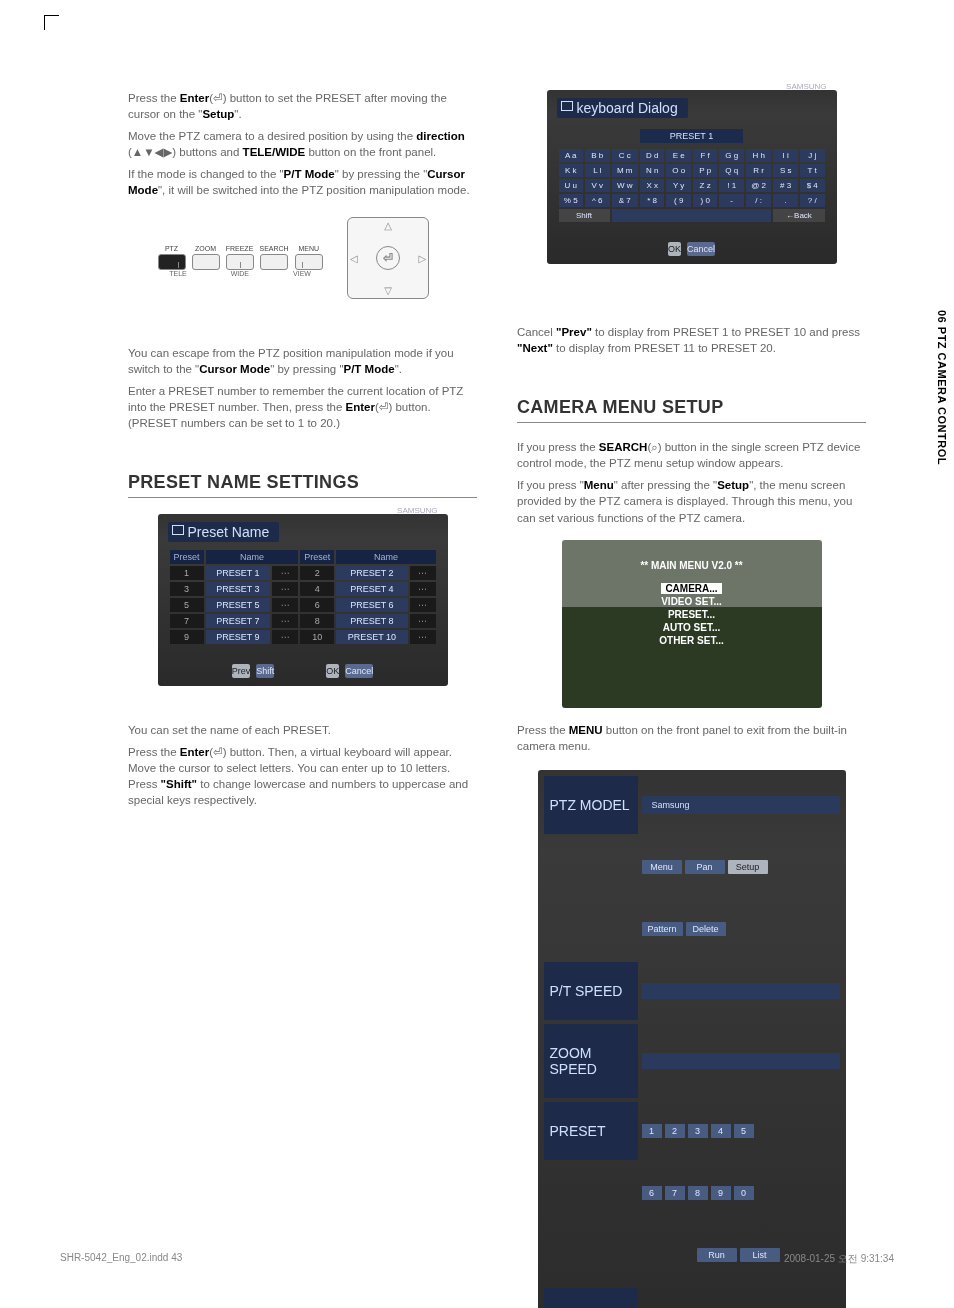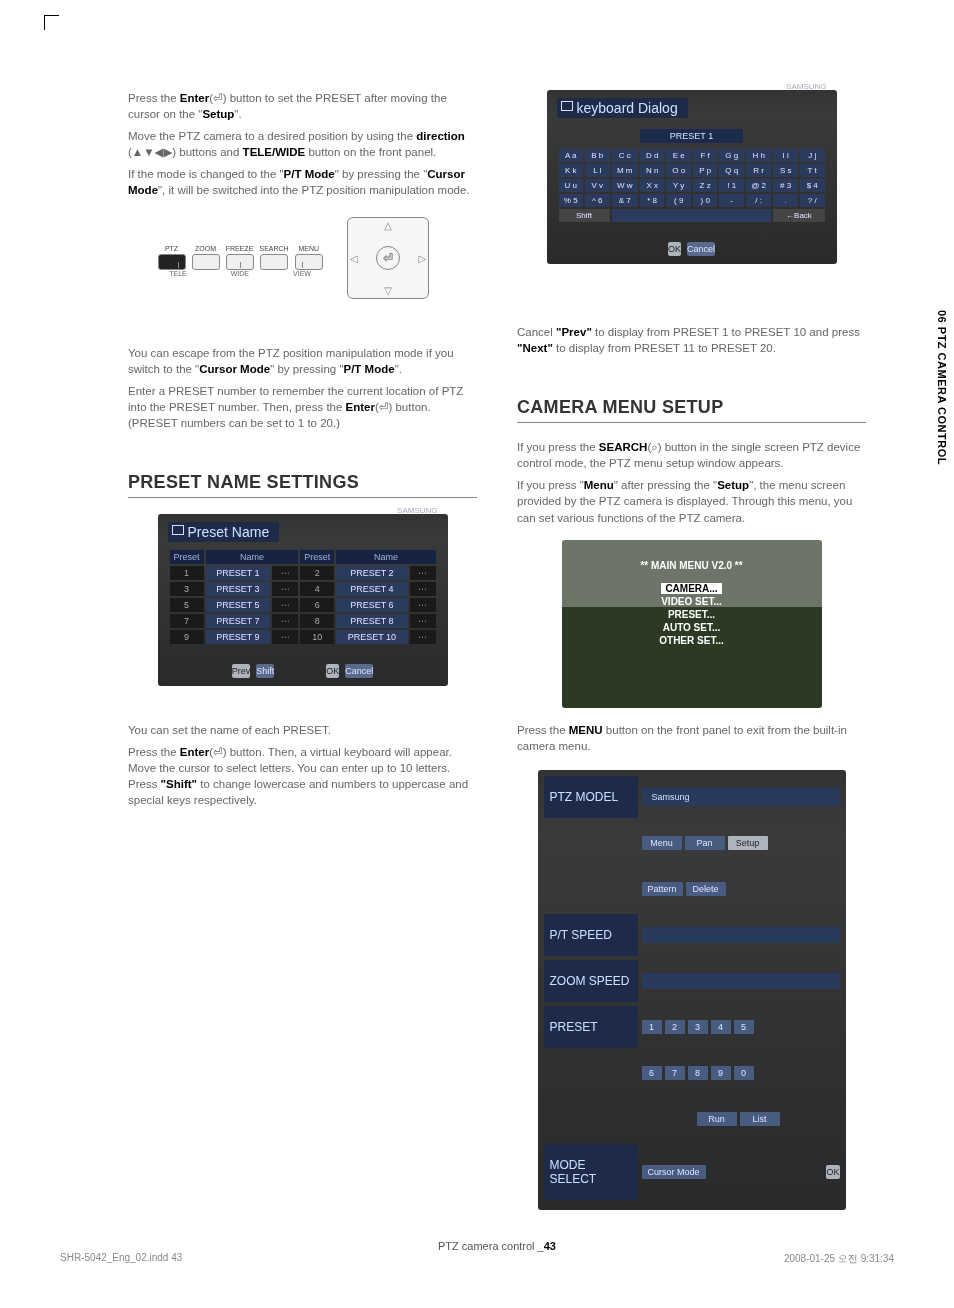--- a/index.html
+++ b/index.html
@@ -24,21 +24,21 @@
   .btn{background:#aeb4bd;color:#222;border-radius:2px;padding:2px 0;font-size:9px}
   .btn.dark{background:#5a6a8e;color:#dfe5ff}
   .kbtbl{width:100%;border-spacing:2px}
   .kbtbl td{background:#2b3a5d;color:#dfe5ff;font-size:8px;padding:2px 3px;text-align:center;min-width:14px}
   .kbtbl td.wide{background:#444}
   .camimg{width:260px;height:150px;background:linear-gradient(#6d7468 0 40%,#2c3a24 40% 100%);border-radius:3px;margin:14px auto;position:relative;color:#fff;font-weight:bold;font-size:10px;text-align:center;padding-top:18px}
   .camimg div{margin:2px 0}
   .camimg .sel{background:#fff;color:#000;padding:0 4px;display:inline-block}
   .ctrl{width:296px;margin:16px auto 0}
   .ctrl .row{display:flex;align-items:center;margin-bottom:4px}
-  .ctrl .lbl{width:82px;background:#1d2a4a;color:#cfe0ff;font-size:12px;padding:14px 6px;margin-right:4px}
+  .ctrl .lbl{width:82px;background:#1d2a4a;color:#cfe0ff;font-size:14px;padding:21px 6px;margin-right:4px}
   .ctrl .bar{flex:1;background:#2a3a5c;height:16px}
   .ctrl .chips{display:flex;flex-wrap:wrap;gap:3px;flex:1}
   .chip{background:#485b80;color:#dfe5ff;font-size:9px;padding:2px 6px;border-radius:1px;min-width:28px;text-align:center}
   .tiny{background:#485b80;color:#dfe5ff;font-size:9px;padding:2px 0;width:20px;text-align:center}
   .pad{width:80px;height:80px;border:1px solid #888;border-radius:6px;margin:6px auto;position:relative;background:#f6f6f6}
   .pad .c{position:absolute;top:50%;left:50%;width:22px;height:22px;border:1.5px solid #888;border-radius:50%;transform:translate(-50%,-50%);display:flex;align-items:center;justify-content:center;font-weight:bold;color:#888}
   .pad .c::after{content:"⏎";font-size:12px}
   .pad .tri{position:absolute;font-size:10px;color:#888}
   .pad .u{top:2px;left:50%;transform:translateX(-50%)}
   .pad .d{bottom:2px;left:50%;transform:translateX(-50%)}

